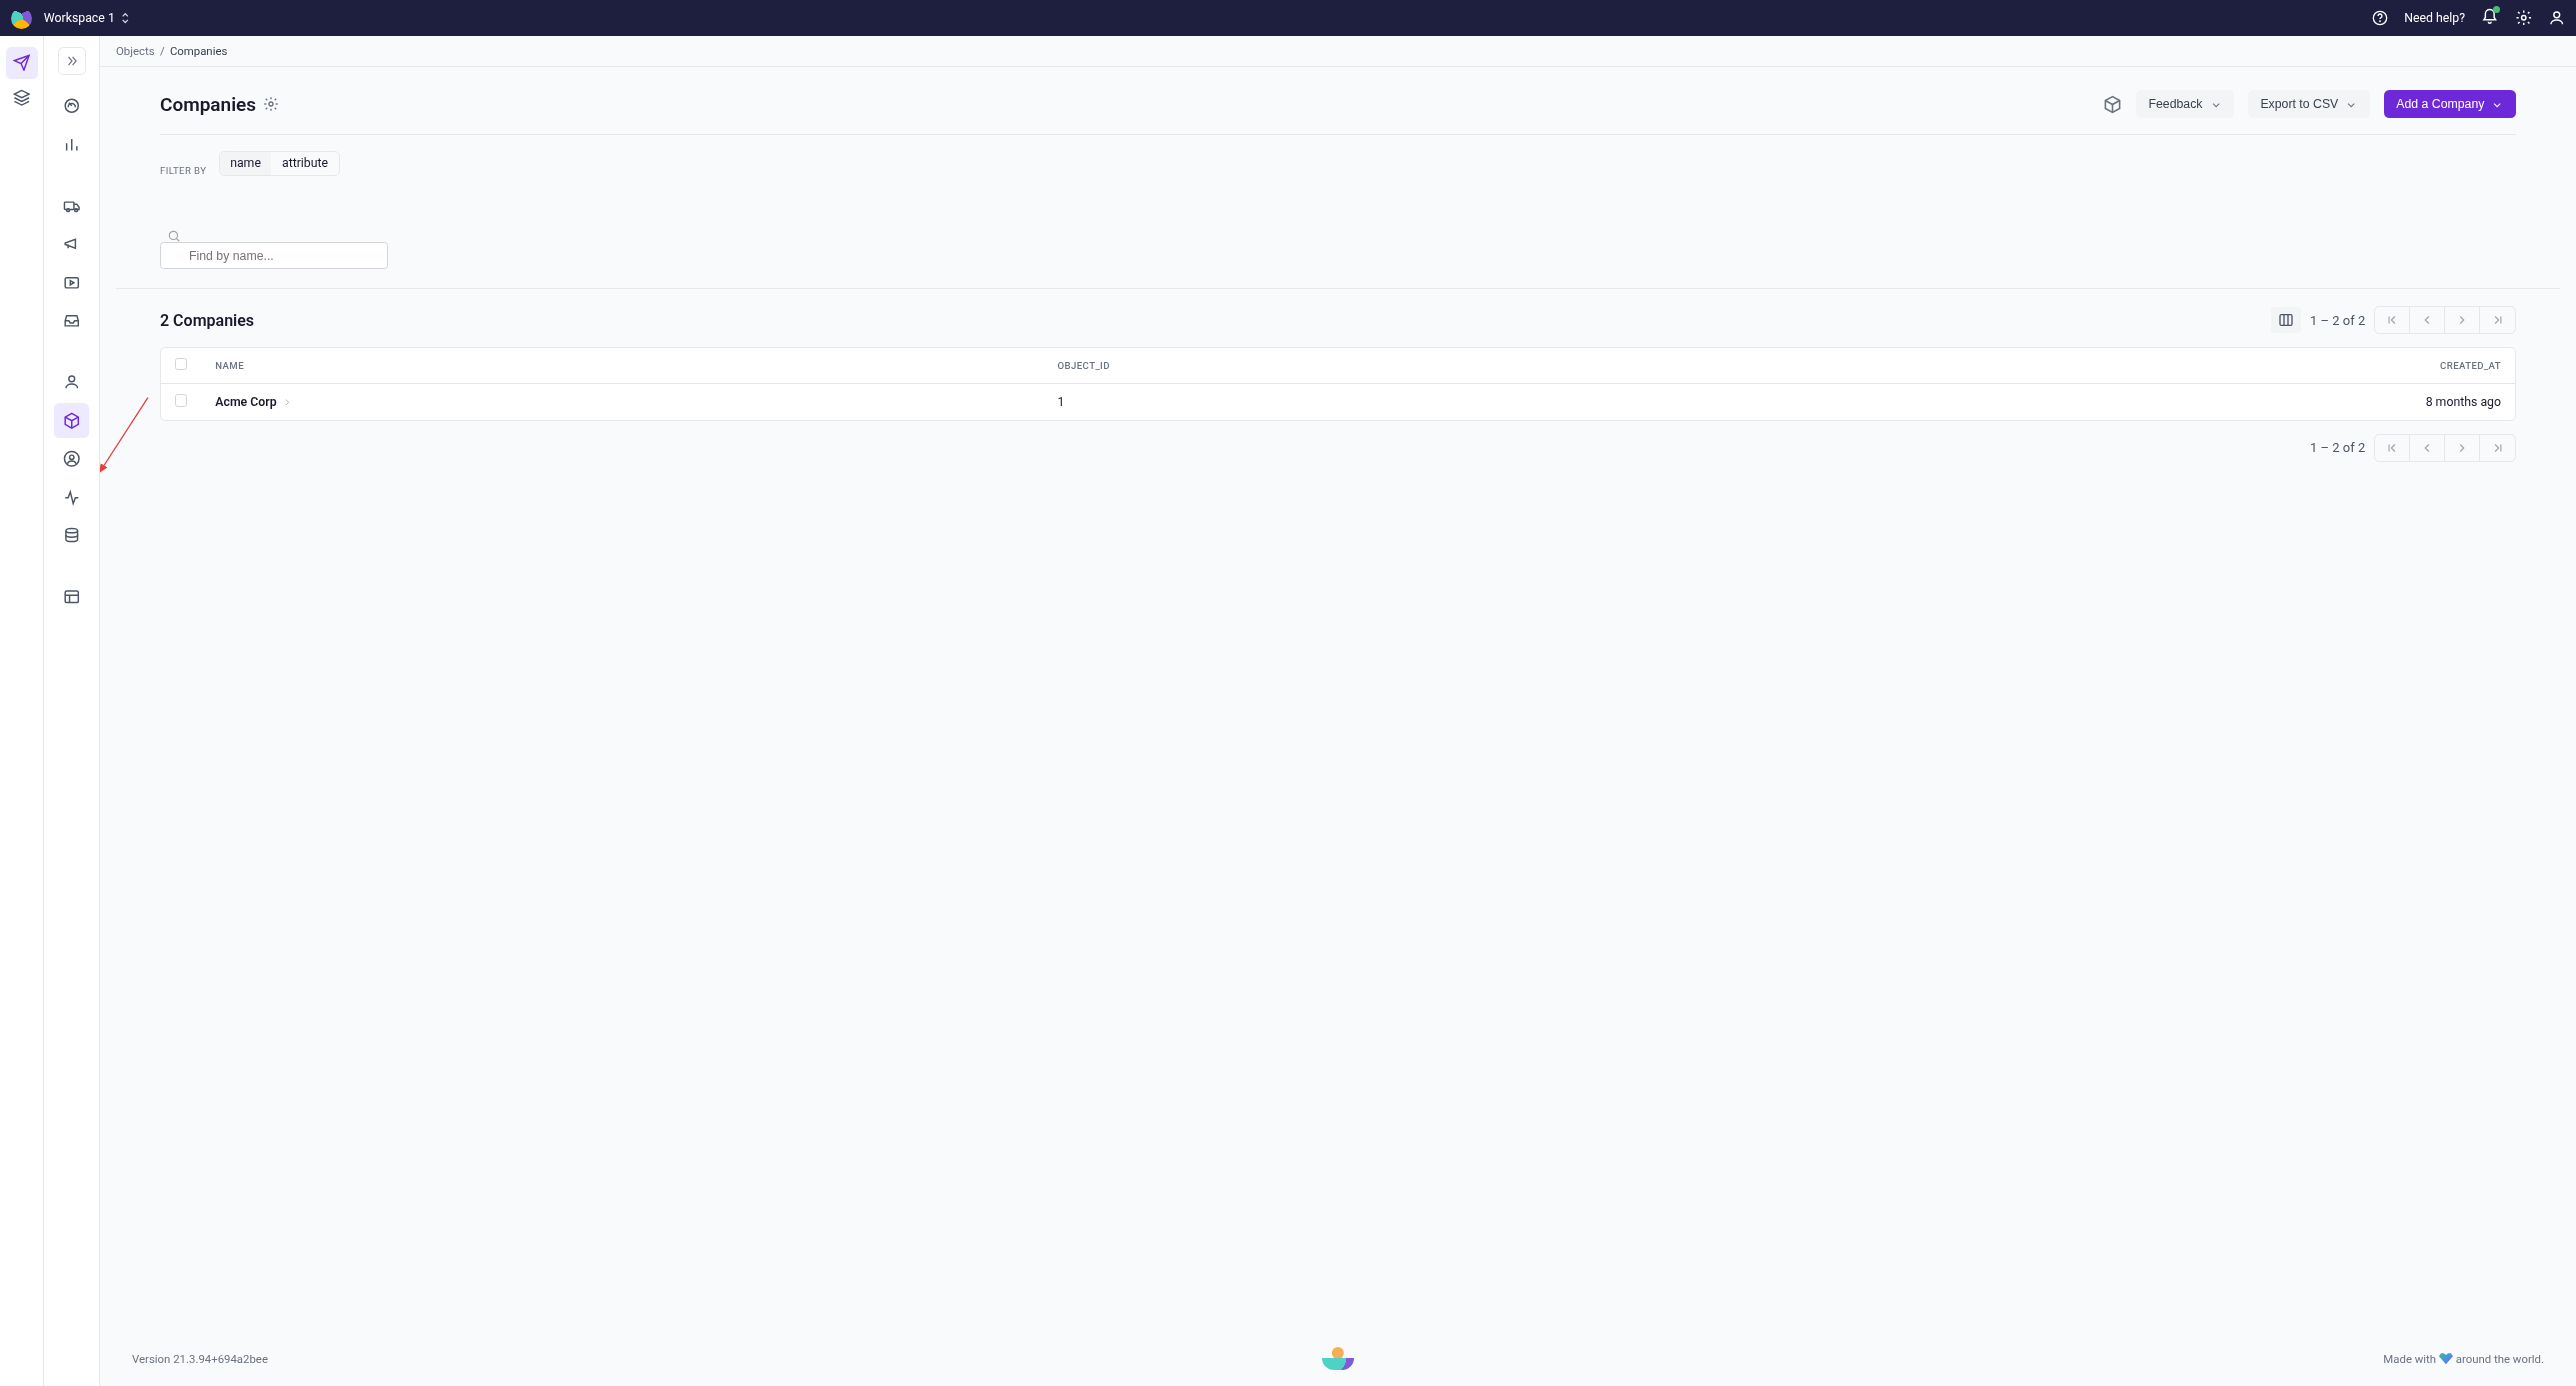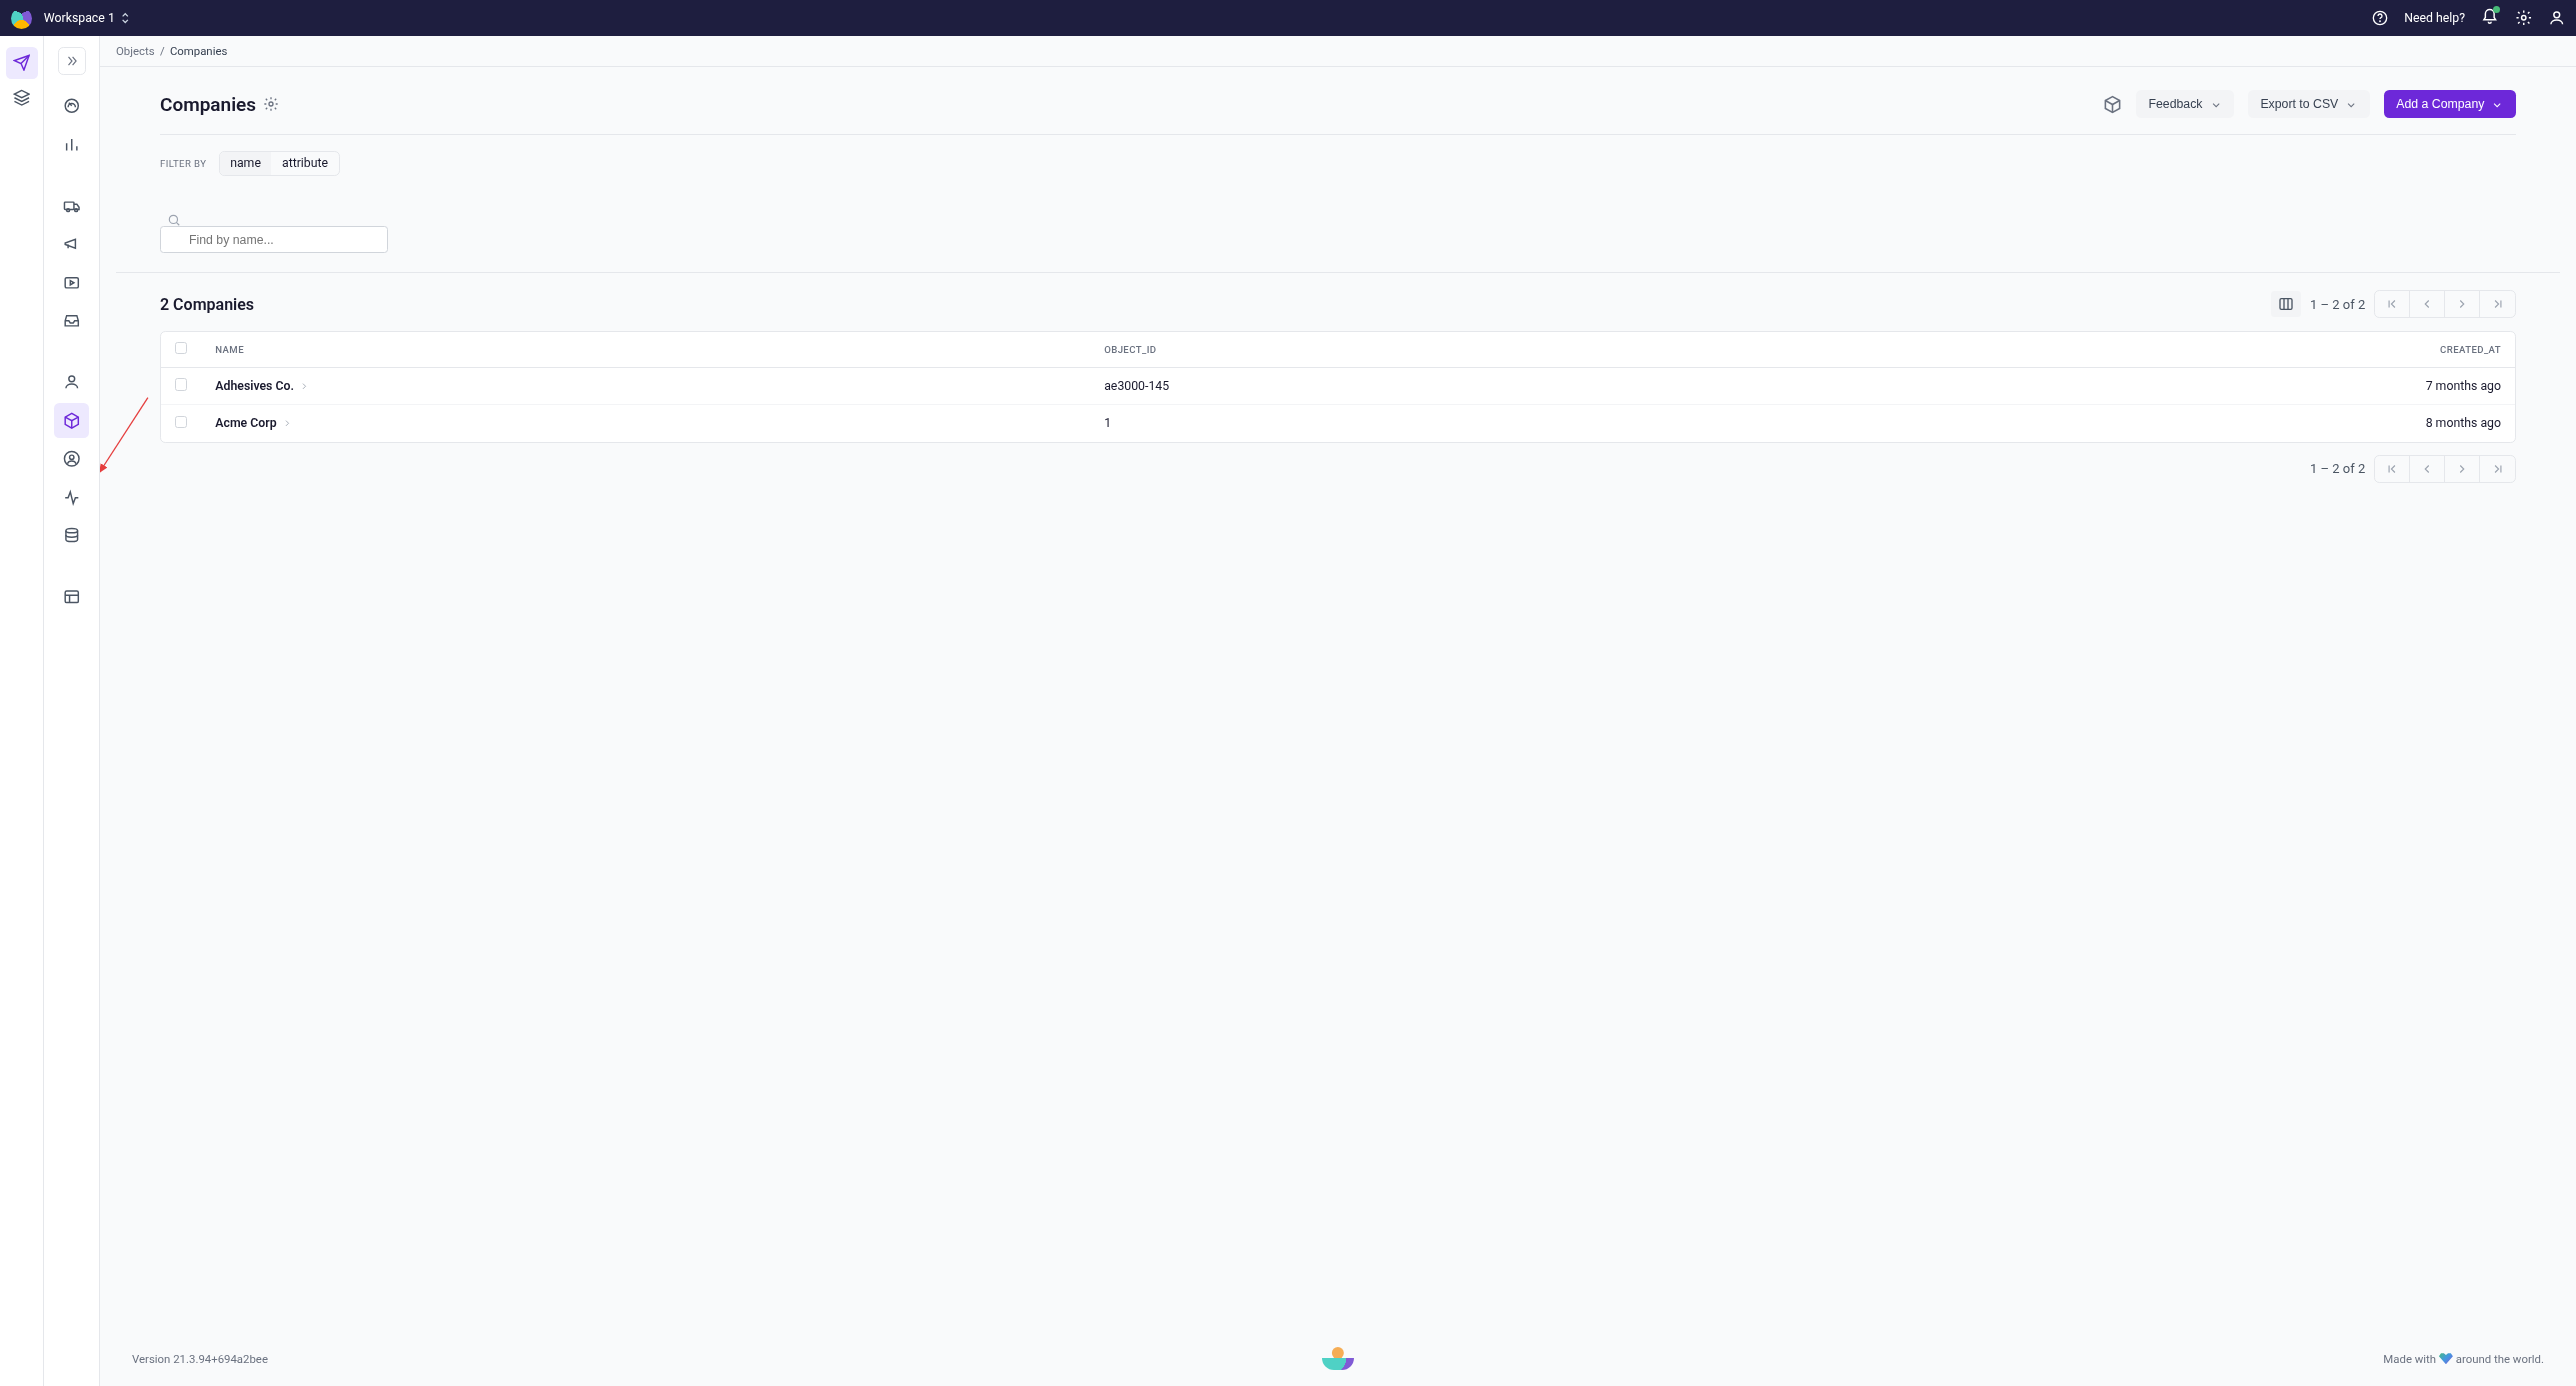--- a/index.html
+++ b/index.html
@@ -30,21 +30,21 @@
     .crumbs { height: 31px; border-bottom: 0.9px solid #e5e7eb; display: flex; align-items: center; padding: 0 16px; font-size: 11.4px; color: #6b7280; gap: 5.3px; }
     .crumbs .cur { color: #374151; }
     .content { flex: 1; padding: 16px 16px 0; display: flex; flex-direction: column; overflow: auto; position: relative; }
     .page-head { display: flex; align-items: center; padding: 7px 0 16px; border-bottom: 0.9px solid #e5e7eb; margin: 0 44px 0 44px; }
     .page-title { font-size: 19px; font-weight: 600; display: flex; align-items: center; gap: 7px; }
     .page-actions { margin-left: auto; display: flex; align-items: center; gap: 14px; }
     .icon-plain { width: 19px; height: 19px; stroke: #6b7280; }
     .btn { display: inline-flex; align-items: flex-end; gap: 7px; padding: 7px 12.3px; border-radius: 5.3px; font-size: 12.3px; font-weight: 500; cursor: pointer; border: none; }
     .btn-grey { background: #f3f4f6; color: #374151; }
     .btn-primary { background: #6d28d9; color: #fff; }
-    .filter-row { margin: 16px 44px 0; display: flex; align-items: center; gap: 12.3px; }
+    .filter-row { margin: 16px 44px 16px; display: flex; align-items: flex-end; gap: 12.3px; }
     .filter-label { font-size: 9.6px; letter-spacing: 0.4px; color: #6b7280; }
     .segmented { display: inline-flex; border: 0.9px solid #e5e7eb; border-radius: 5.3px; overflow: hidden; }
     .segmented span { padding: 4.4px 10.5px; font-size: 12.3px; cursor: pointer; }
     .segmented .sel { background: #f3f4f6; }
     .search-row { margin: 10.5px 44px 0; }
     .search-box { position: relative; width: 228px; }
     .search-box input { width: 100%; padding: 5.3px 8.8px 5.3px 28px; border: 0.9px solid #d1d5db; border-radius: 3.5px; font-size: 12.3px; margin-top: 40px; }
     .search-box svg { position: absolute; left: 7px; top: 50%; transform: translateY(-50%); stroke: #9ca3af; }
     .divider { border-top: 0.9px solid #e5e7eb; margin: 19px 0 0; }
     .list-head { margin: 17.5px 44px 0; display: flex; align-items: center; }
@@ -339,30 +339,20 @@
               <th style="width:35px"><span class="chk"></span></th>
               <th>NAME</th>
               <th>OBJECT_ID</th>
               <th class="right">CREATED_AT</th>
             </tr>
           </thead>
           <tbody id="rows-body">
               <tr>
                 <td><span class="chk"></span></td>
                 <td>
-                  <span class="name-cell">Adhesives Co. <svg width="10.5" height="10.5" viewBox="0 0 24 24" fill="none" stroke="#9ca3af" stroke-width="2">
-                      <path d="M9 6l6 6-6 6"></path>
-                    </svg></span>
-                </td>
-                <td>ae3000-145</td>
-                <td class="right">7 months ago</td>
-              </tr>
-              <tr>
-                <td><span class="chk"></span></td>
-                <td>
                   <span class="name-cell">Acme Corp <svg width="10.5" height="10.5" viewBox="0 0 24 24" fill="none" stroke="#9ca3af" stroke-width="2">
                       <path d="M9 6l6 6-6 6"></path>
                     </svg></span>
                 </td>
                 <td>1</td>
                 <td class="right">8 months ago</td>
               </tr>
             </tbody>
         </table>
       </div>

